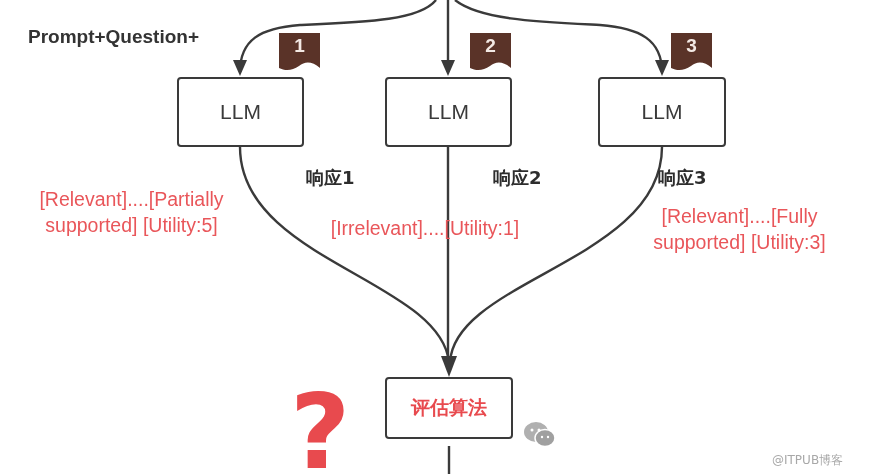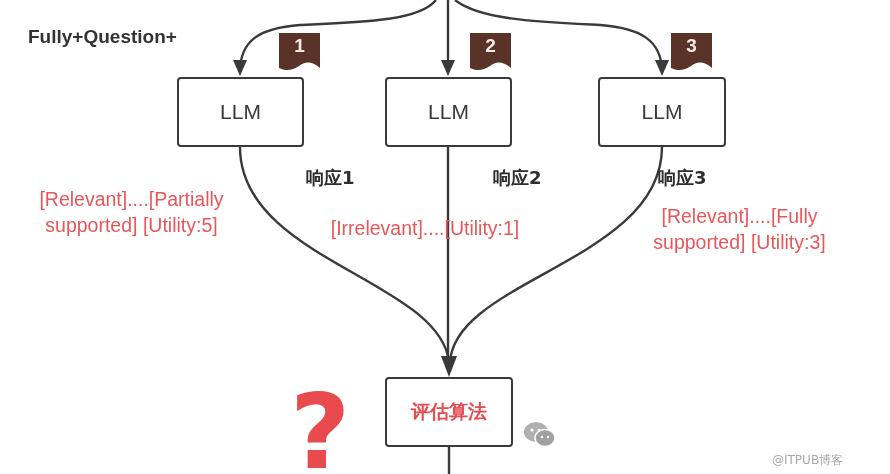--- a/index.html
+++ b/index.html
@@ -37,21 +37,21 @@
   <path d="M455,0 C480,20 540,22 600,25 C640,28 662,40 662,72" fill="none" stroke="#3a3a3a" stroke-width="2.4"></path>
   <path d="M655,60 L669,60 L662,76 Z" fill="#3a3a3a"></path>
 
   <path d="M240,147 C240,260 440,280 449,362" fill="none" stroke="#3a3a3a" stroke-width="2.4"></path>
   <path d="M448,147 L448,362" fill="none" stroke="#3a3a3a" stroke-width="2.4"></path>
   <path d="M662,147 C662,260 455,280 450,362" fill="none" stroke="#3a3a3a" stroke-width="2.4"></path>
   <path d="M441,356 L457,356 L449,377 Z" fill="#3a3a3a"></path>
   <path d="M449,446 L449,474" fill="none" stroke="#3a3a3a" stroke-width="2.4"></path>
 </svg>
 
-<div class="title">Fully+Question+</div>
+<div class="title">Prompt+Question+</div>
 
 <div class="box" style="left:177px;top:77px;width:127px;height:70px;">
   <span>LLM</span>
 </div>
 <div class="box" style="left:385px;top:77px;width:127px;height:70px;">
   <span>LLM</span>
 </div>
 <div class="box" style="left:598px;top:77px;width:128px;height:70px;">
   <span>LLM</span>
 </div>
@@ -84,21 +84,21 @@
   <div>supported] [Utility:5]</div>
 </div>
 <div class="ann" style="left:314px;top:215px;width:222px;">
   <div>[Irrelevant]....[Utility:1]</div>
 </div>
 <div class="ann" style="left:632px;top:203px;width:215px;">
   <div>[Relevant]....[Fully</div>
   <div>supported] [Utility:3]</div>
 </div>
 
-<div class="box evalbox" style="left:385px;top:377px;width:128px;height:70px;">
+<div class="box evalbox" style="left:385px;top:377px;width:128px;height:62px;">
   <span>评估算法</span>
 </div>
 <div class="qmark">?</div>
 
 <div class="wm">
   <svg width="34" height="28">
     <ellipse cx="13" cy="12" rx="12" ry="10" fill="#b0b0b0"></ellipse>
     <ellipse cx="22" cy="18" rx="10" ry="8.5" fill="#a0a0a0" stroke="#fff" stroke-width="1.5"></ellipse>
     <circle cx="9" cy="10" r="1.5" fill="#fff"></circle>
       <circle cx="16" cy="10" r="1.5" fill="#fff"></circle>

